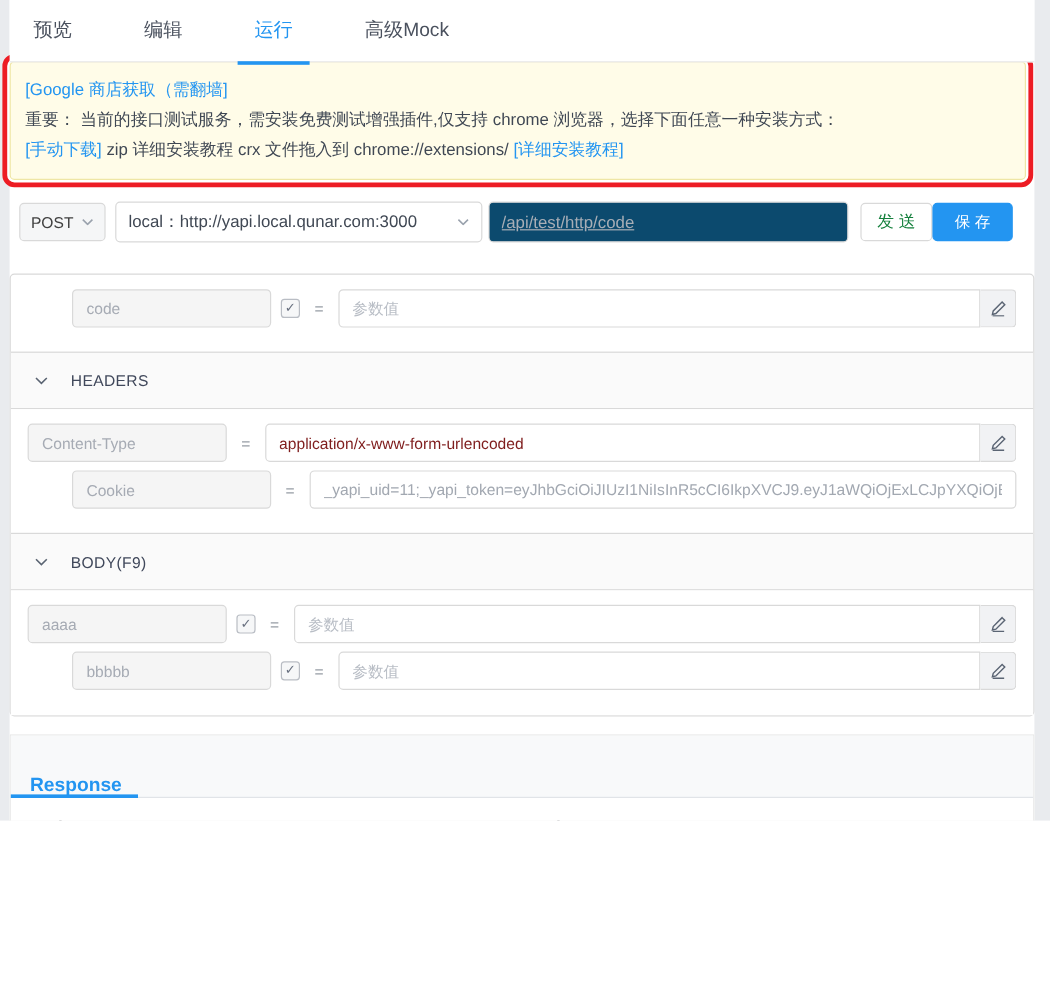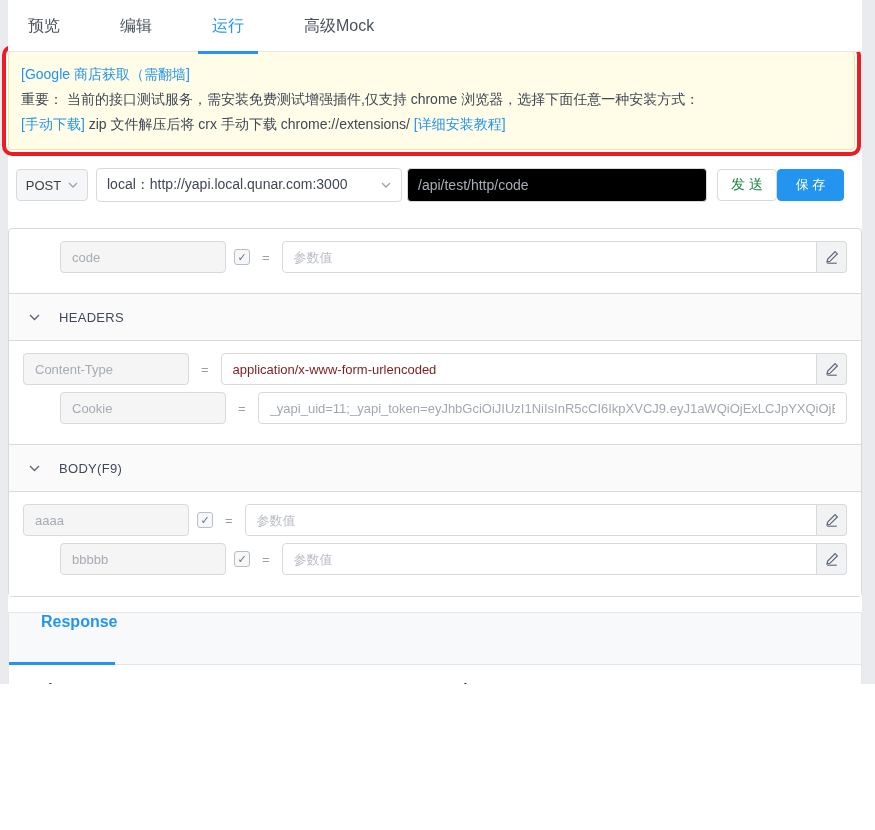--- a/index.html
+++ b/index.html
@@ -27,21 +27,21 @@
   
   .reqbar { display:flex; align-items:center; padding:12px 8px 0; height:46px; }
   .method-select { width:72px; height:32px; background:#f5f6f7; border:1px solid #d9d9d9;
          border-radius:4px; display:flex; align-items:center; justify-content:center; gap:7px;
          font-size:13px; color:#404040; cursor:pointer; }
   .env-select { margin-left:8px; width:306px; height:34px; background:#fff; border:1px solid #d9d9d9;
          border-radius:4px; display:flex; align-items:center; font-size:14px; color:#404854;
          padding:0 10px; cursor:pointer; }
   .env-select .env-text { flex:1; white-space:nowrap; overflow:hidden; }
   .path-input { margin-left:5px; width:300px; height:34px; border:1px solid #d9d9d9; border-radius:4px;
-         padding:0 10px; font-size:14px; color:#a8aeb6; font-family:inherit; background:#000000; }
+         padding:0 10px; font-size:14px; color:#a8aeb6; font-family:inherit; background:#0c4a6e;text-decoration:underline; }
   .btn-send { margin-left:10px; width:60px; height:32px; background:#fff; border:1px solid #d9d9d9;
          border-radius:4px; font-size:14px; color:#15803d; cursor:pointer; font-family:inherit; }
   .btn-save { width:67px; height:32px; background:#2395f1; border:1px solid #2395f1;
          border-radius:4px; font-size:13px; color:#fff; cursor:pointer; font-family:inherit; }
 
   
   .collapse { margin-top:26px; border:1px solid #d9d9d9; border-radius:4px; background:#fff; }
   .sec-header { height:48px; background:#fafafa; display:flex; align-items:center;
          padding-left:20px; cursor:pointer; border-bottom:1px solid #d9d9d9; }
   .sec-header + .sec-body { background:#fff; }
@@ -63,21 +63,21 @@
          padding:0 11px; font-size:13px; color:#7f1d1d; font-family:inherit; background:#fff; min-width:0; }
   .val-input::placeholder { color:#b9bec6; }
   .val-input.full { border-radius:4px; }
   .val-input.readonly { color:#a2a8b1; }
   .addon { width:30px; height:32px; background:#f1f2f4; border:1px solid #d9d9d9; border-left:0;
          border-radius:0 4px 4px 0; display:flex; align-items:center; justify-content:center; cursor:pointer; }
 
   
   .resp-card { margin-top:15px; border:1px solid #e8e8e8; background:#fff; height:200px; }
   .resp-strip { height:52px; background:#f8f9fa; border-bottom:1px solid #e1e4e8; position:relative;
-         display:flex; align-items:flex-start; padding-left:32px; }
+         display:flex; align-items:flex-end; padding-left:16px; }
   .resp-tab { font-size:16px; font-weight:bold; color:#2395f1; cursor:pointer; }
   .resp-ink { position:absolute; left:0; bottom:-1px; width:106px; height:3px; background:#2395f1; }
   .resp-body { display:flex; padding:16px 0 0 7px; }
   .rcol-l { width:398px; display:flex; flex-direction:column; }
   .rcol-r { width:424px; margin-left:13px; display:flex; flex-direction:column; }
   .rlabel { font-size:14px; font-weight:bold; color:#24292e; margin:0 0 12px 2px; }
   .vdivider { width:1px; background:#c9ccd1; margin-left:17px; margin-top:36px; }
   .editor-plain { width:391px; height:90px; background:#f5f5f5; border-radius:4px 4px 0 0; overflow:hidden; }
   .editor-plain .active-line { height:25px; background:#e2e3e3; border-radius:4px 4px 0 0; }
   .cm { position:relative; width:423px; height:90px; background:#f4f4f4; border-radius:4px 4px 0 0; overflow:hidden; }
@@ -100,21 +100,21 @@
       <div class="tab">高级Mock</div>
     </div>
 
     <div class="annotation">
       <div class="alert">
         <div>
           <a>[Google 商店获取（需翻墙]</a>
         </div>
         <div>重要： 当前的接口测试服务，需安装免费测试增强插件,仅支持 chrome 浏览器，选择下面任意一种安装方式：</div>
         <div>
-          <a>[手动下载]</a><span> zip 文件解压后将 crx 手动下载 chrome://extensions/ </span><a>[详细安装教程]</a>
+          <a>[手动下载]</a><span> zip 详细安装教程 crx 文件拖入到 chrome://extensions/ </span><a>[详细安装教程]</a>
         </div>
       </div>
     </div>
 
     <div class="reqbar">
       <div class="method-select">
         <span>POST</span>
         <span class="chev">
           <svg width="10" height="6" viewBox="0 0 10 6">
               <path d="M1 1l4 4 4-4" stroke="#9aa2ad" stroke-width="1.3" fill="none"></path>

